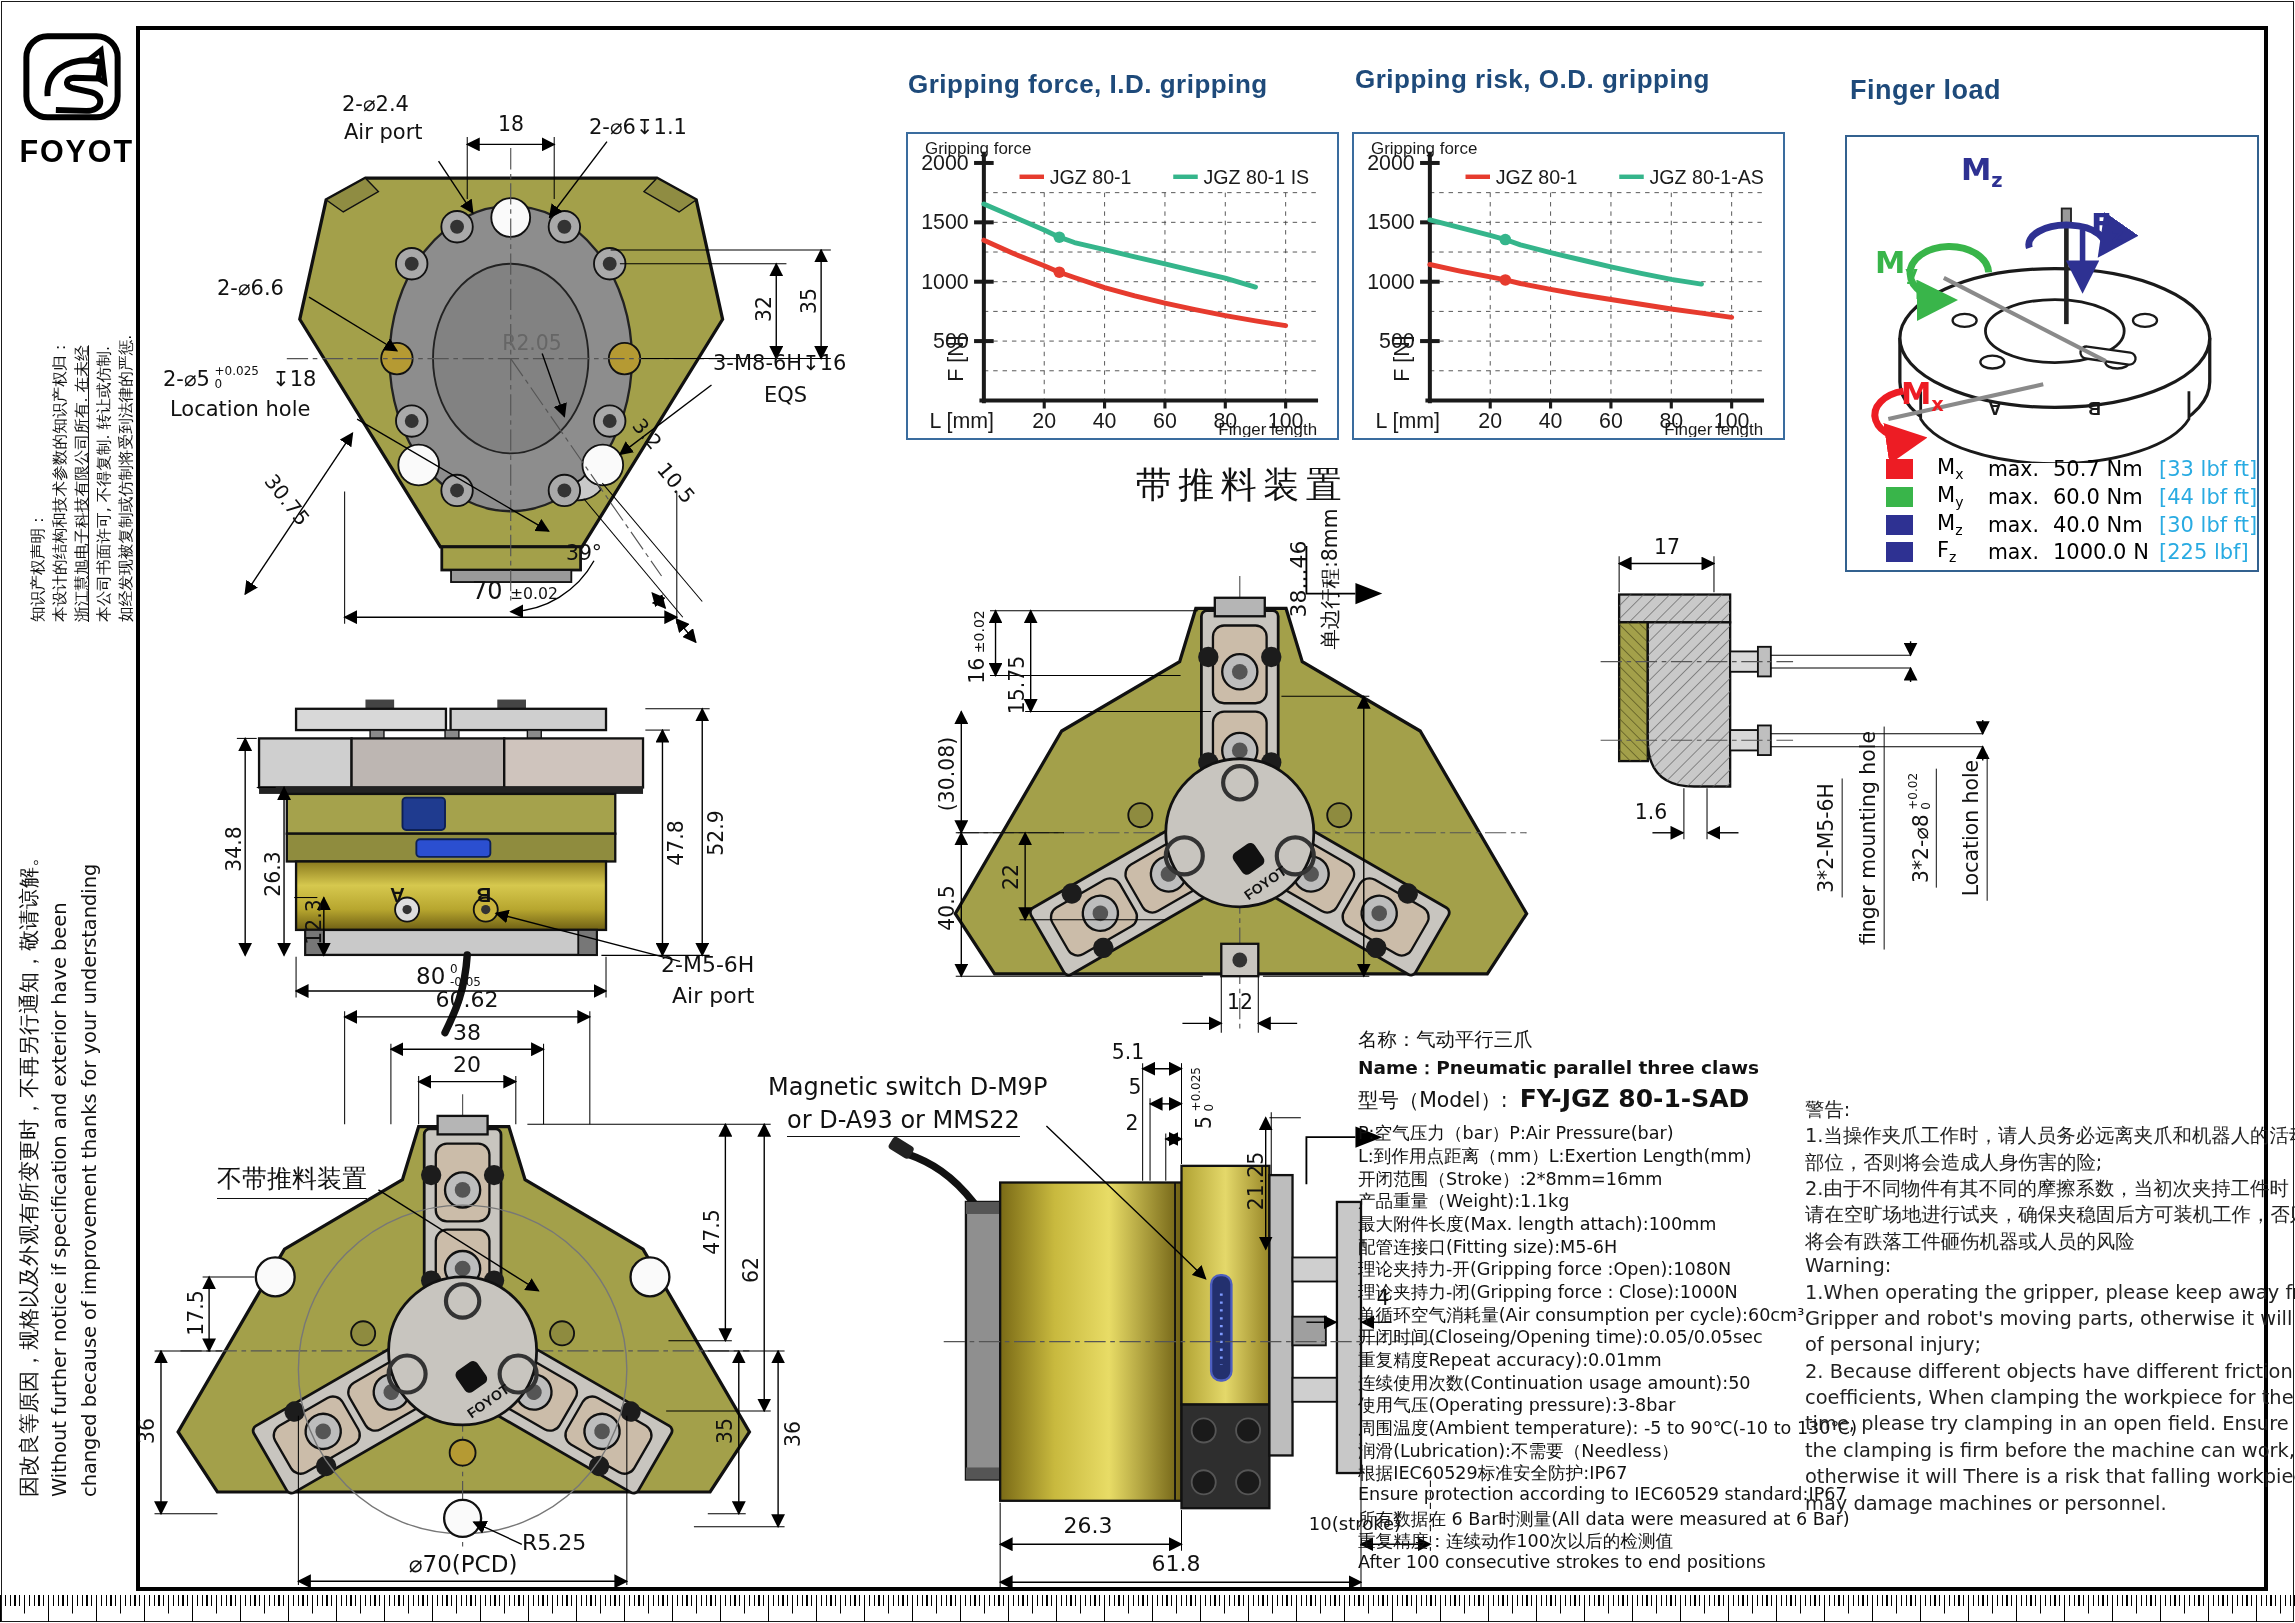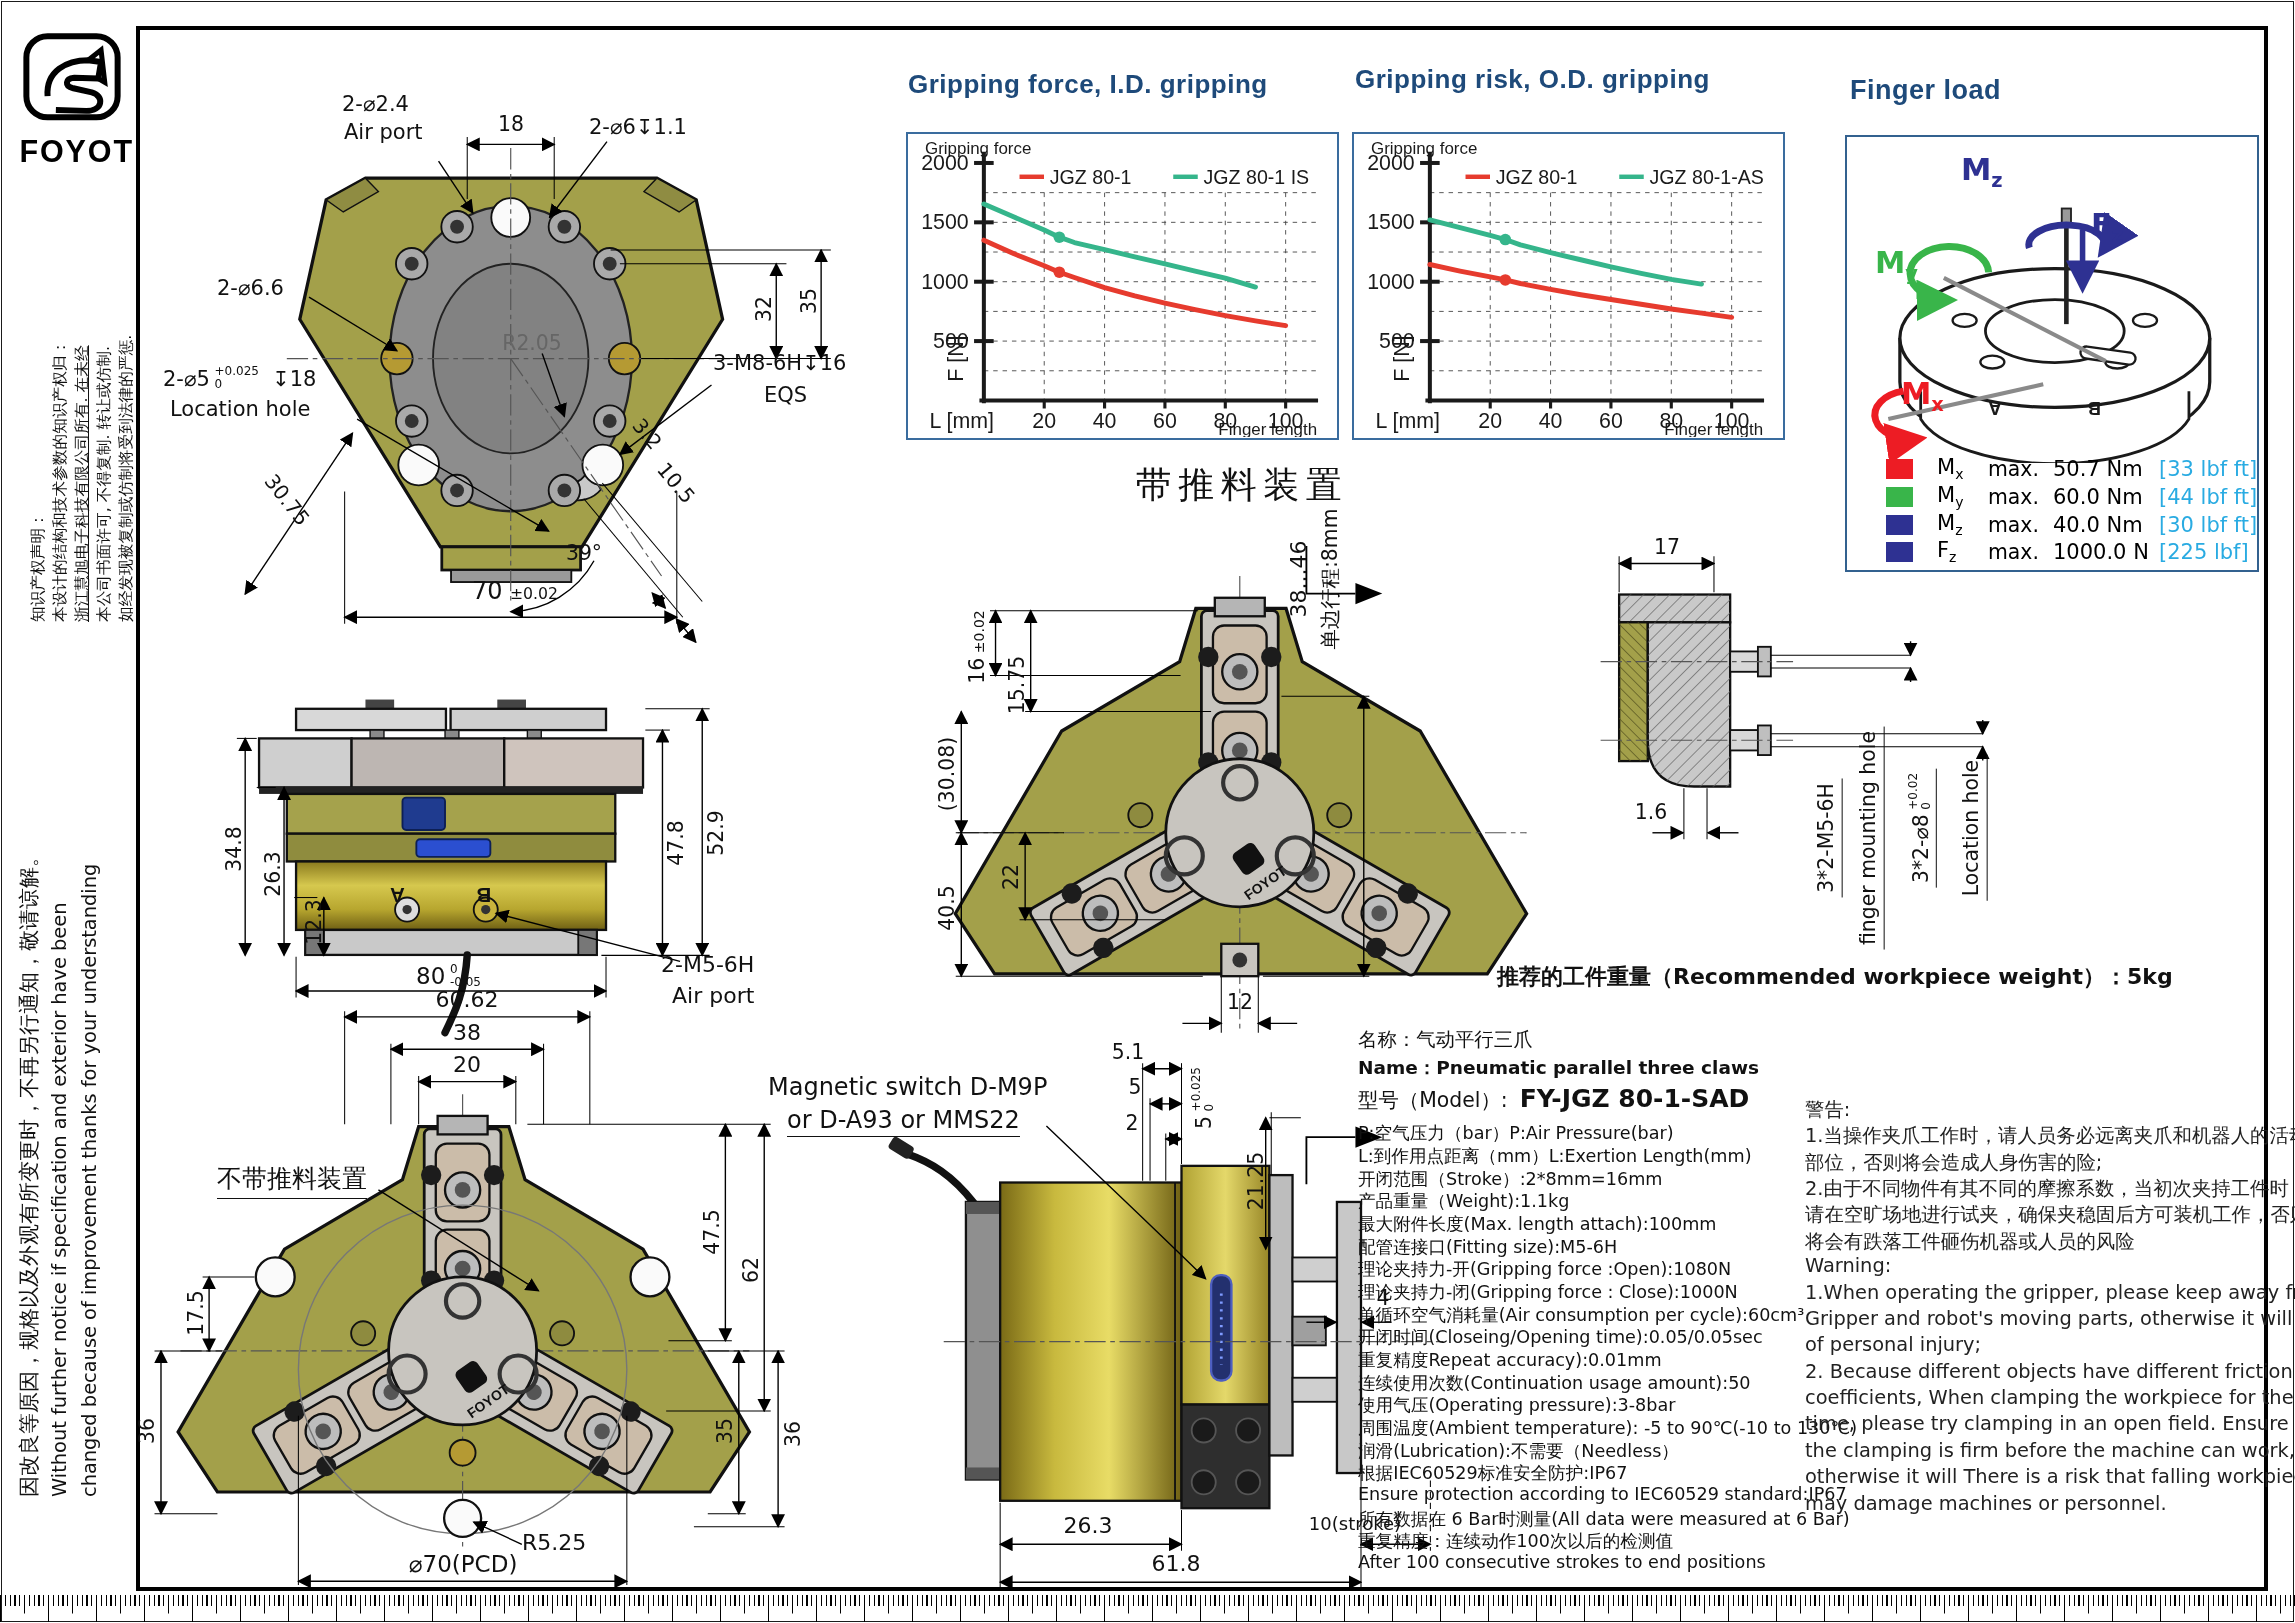--- a/index.html
+++ b/index.html
@@ -487,21 +487,20 @@
   <div class="dim" style="left:1132px;top:1123px;">2</div>
   <div class="dim rot" style="left:1203px;top:1098px;">
     <span>5</span><span class="tol"><i>+0.025</i><i>0</i></span>
   </div>
   <div class="dim rot" style="left:1256px;top:1181px;">21.25</div>
   <div class="dim" style="left:1383px;top:1298px;">4</div>
   <div class="dim" style="left:1088px;top:1525px;font-size:22px;">26.3</div>
   <div class="dim" style="left:1176px;top:1563px;font-size:22px;">61.8</div>
   <div class="dim" style="left:1355px;top:1523px;font-size:18px;">10(stroke)</div>
 
-  <div class="t" style="left:1497px;top:962px;font-size:22px;font-weight:600;">推荐的工件重量（Recommended workpiece weight）：5kg</div>
 
   <div class="chart-title" style="left:908px;top:69px;">Gripping force, I.D. gripping</div>
   <div class="panel" style="left:906px;top:132px;width:433px;height:308px;">
     <svg width="428" height="303" viewBox="0 0 920 680">
         <g>
           <line x1="150" y1="531.375" x2="895" y2="531.375" stroke="#444" stroke-width="2" stroke-dasharray="10 11"></line>
           <line x1="150" y1="464.75" x2="895" y2="464.75" stroke="#444" stroke-width="2" stroke-dasharray="10 11"></line>
           <line x1="150" y1="398.125" x2="895" y2="398.125" stroke="#444" stroke-width="2" stroke-dasharray="10 11"></line>
           <line x1="150" y1="331.5" x2="895" y2="331.5" stroke="#444" stroke-width="2" stroke-dasharray="10 11"></line>
           <line x1="150" y1="264.875" x2="895" y2="264.875" stroke="#444" stroke-width="2" stroke-dasharray="10 11"></line>

